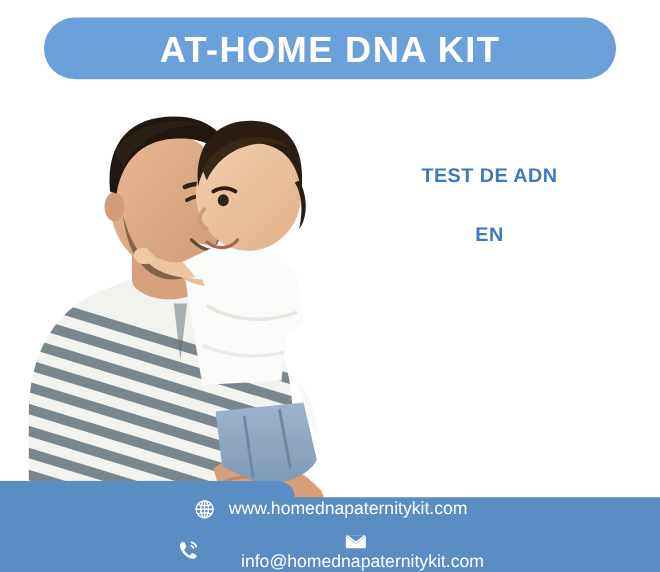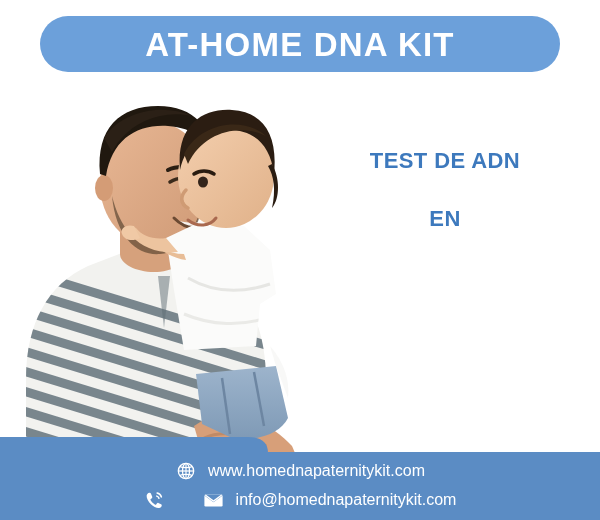--- a/index.html
+++ b/index.html
@@ -60,21 +60,21 @@
   
   .headline {
     position: absolute;
     left: 300px;
     top: 150px;
     width: 290px;
     text-align: center;
     color: #3d79bd;
   }
   .headline-line {
-    font-size: 22px;
+    font-size: 18px;
     font-weight: bold;
     letter-spacing: 0.4px;
     line-height: 1;
     white-space: nowrap;
   }
   .headline-line.l1 { margin-bottom: 36px; }
   .headline-line.l2 { }
   .headline-line.l3 { font-size: 22px; }
 
   
@@ -109,21 +109,21 @@
     align-items: center;
     justify-content: center;
     color: #ffffff;
   }
   .footer-row.row1 { margin-bottom: 7px; }
   .contact-item {
     display: flex;
     align-items: center;
     white-space: nowrap;
   }
-  .contact-item + .contact-item { margin-left: 26px; }
+  .contact-item + .contact-item { margin-left: 26px; flex-direction: column; }
   .contact-icon {
     display: inline-flex;
     align-items: center;
     justify-content: center;
     width: 22px;
     height: 22px;
     margin-right: 11px;
     flex: none;
   }
   .contact-text {

